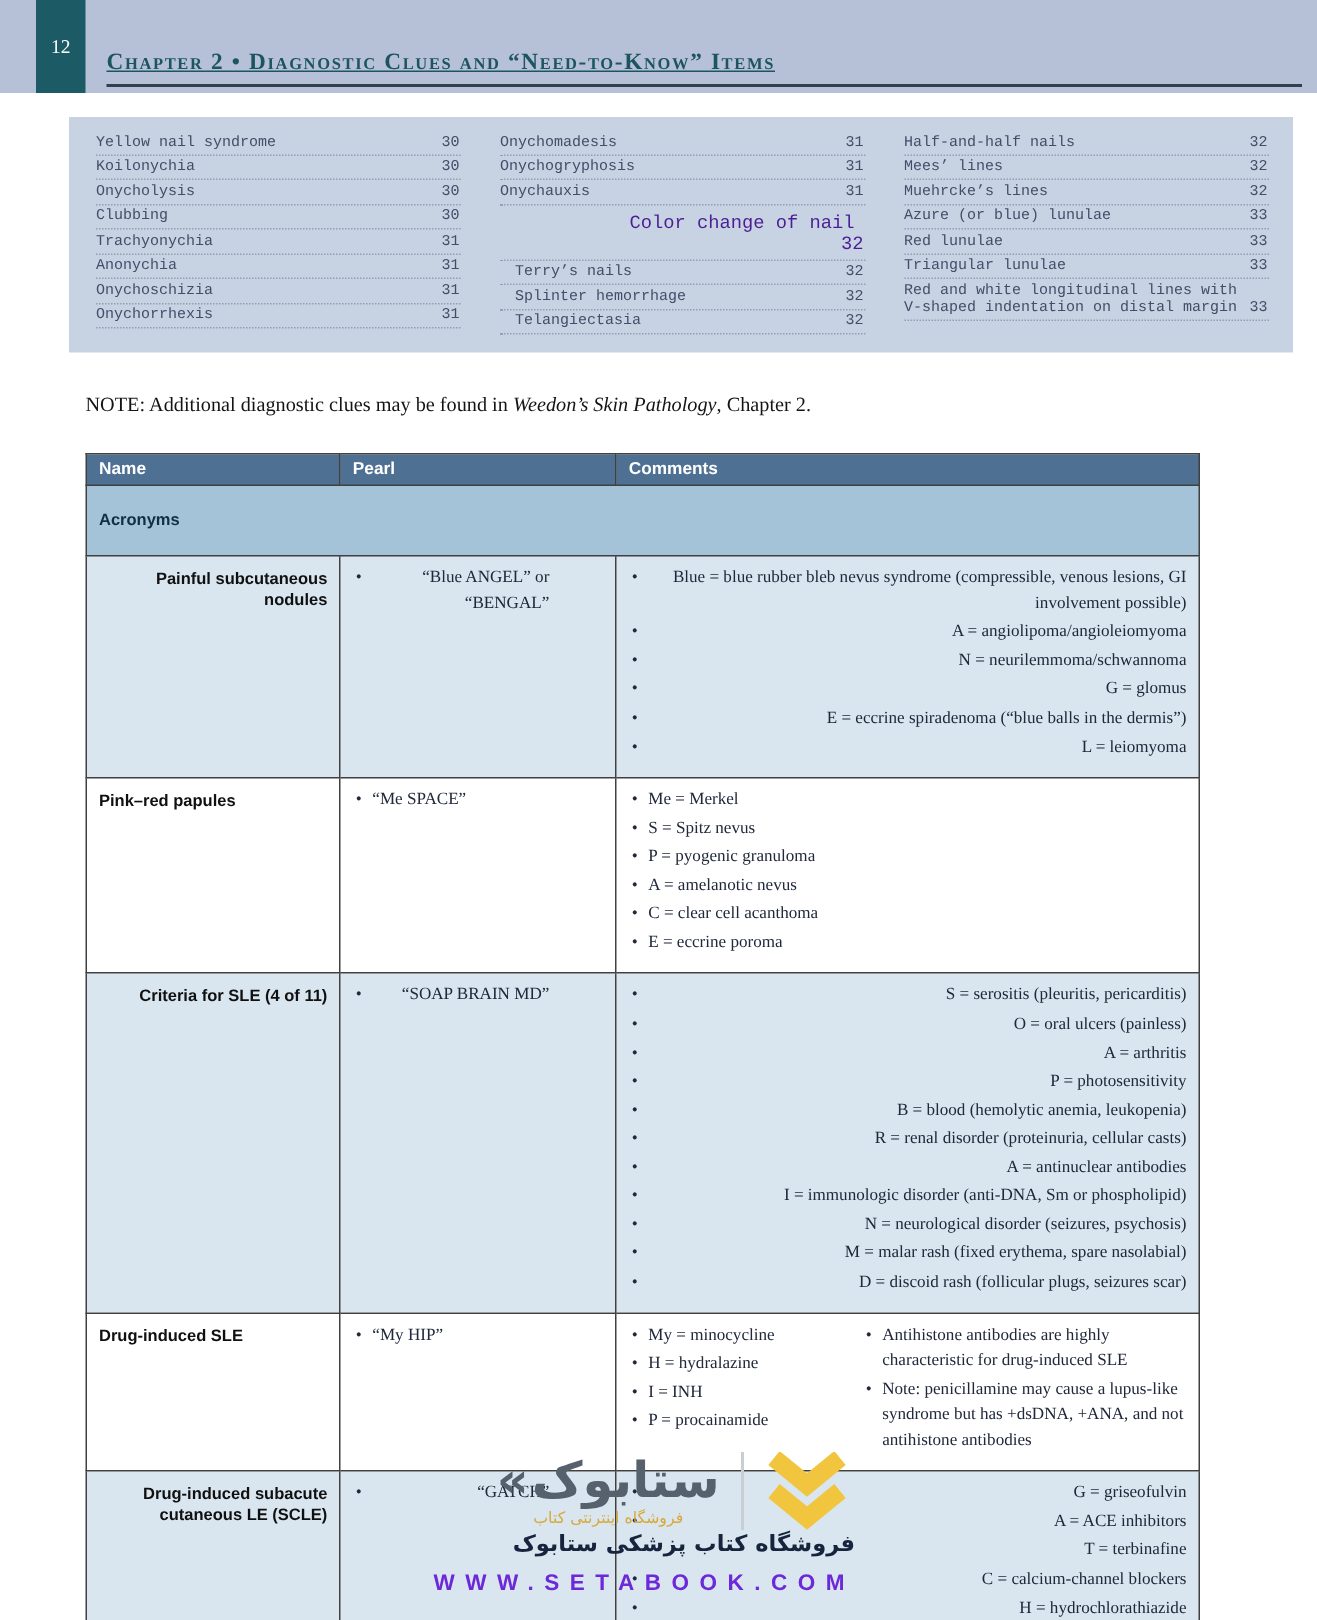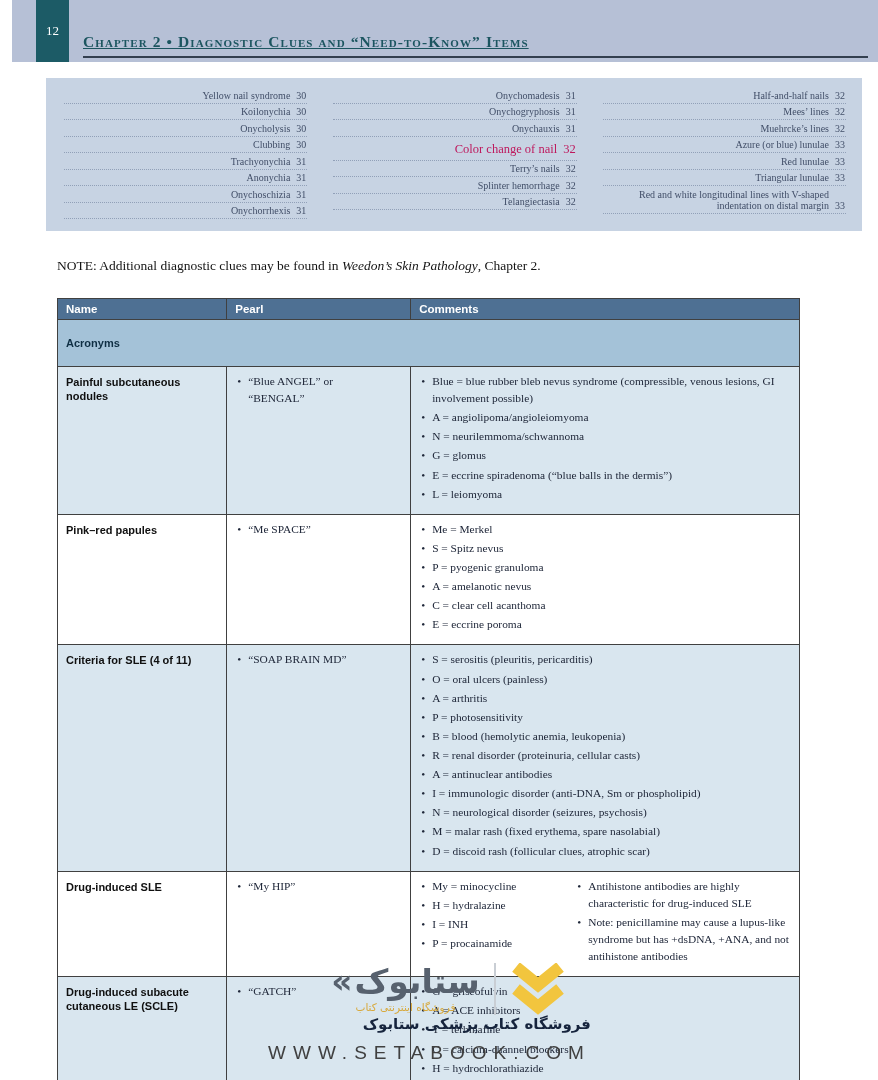--- a/index.html
+++ b/index.html
@@ -1,36 +1,36 @@
 <!DOCTYPE html>
 <html><head>
 <meta charset="utf-8">
 <style>
   html,body{margin:0;padding:0;background:#e9e9e9;}
   .page{width:878px;height:1080px;position:relative;background:#ffffff;overflow:hidden;
         font-family:"Liberation Serif",serif;}
 
   
-  .header-bar{height:62px;background:#b6c0d6;display:flex;align-items:stretch;margin-left:12px;}
+  .header-bar{height:62px;background:#b6c0d6;display:flex;align-items:stretch;}
   .page-num{width:33px;margin-left:24px;background:#1c5b66;color:#ffffff;
             font-family:"Liberation Serif",serif;font-size:13px;
             display:flex;align-items:center;justify-content:center;}
   .title-wrap{flex:1;display:flex;flex-direction:column;justify-content:flex-end;margin:0 10px 0 14px;}
   .chapter-title{font-variant:small-caps;font-weight:600;font-size:15.5px;letter-spacing:1.1px;
                  color:#1c5560;border-bottom:2px solid #333f4f;padding-bottom:5px;margin-bottom:4px;text-decoration:underline;}
 
   
   .toc{display:flex;gap:26px;background:#c7d3e3;margin:16px 16px 0 46px;padding:9px 16px 12px 18px;}
   .toc-col{flex:1;min-width:0;}
   .toc-entry{display:flex;justify-content:space-between;align-items:flex-end;
              border-bottom:1px dotted #91a0b8;padding:2.5px 1px 2px 0;
-             font-family:Liberation Serif, serif;font-size:10px;color:#414e68;text-align:right;}
+             font-family:Liberation Mono, monospace;font-size:10px;color:#414e68;}
   .toc-entry .label{flex:1;padding-right:6px;}
   .toc-entry .pg{flex:none;}
-  .toc-entry-major{font-size:12.5px;padding-top:5px;padding-bottom:3px;color:#be185d;}
+  .toc-entry-major{font-size:12.5px;padding-top:5px;padding-bottom:3px;color:#4c1d95;flex-direction:column;}
   .toc-entry-sub{padding-left:10px;}
 
   
   .note{margin:27px 0 0 57px;font-size:13.5px;color:#141414;}
   .note em{font-style:italic;}
 
   
   .pearl-table{margin:24px 0 0 57px;border-collapse:collapse;width:743px;border:1.5px solid #3a3a3a;}
   .pearl-table th,.pearl-table td{border:1px solid #404040;}
   .pearl-table th{background:#4e7093;color:#ffffff;font-family:"Liberation Sans",sans-serif;
@@ -40,21 +40,21 @@
   .name-cell{font-family:"Liberation Sans",sans-serif;font-weight:bold;font-size:11px;color:#101010;
              padding:8px;vertical-align:top;line-height:1.3;width:165px;}
   .pearl-cell,.comments-cell{font-size:11.4px;color:#20283a;padding:6px 8px 9px;
                              vertical-align:top;line-height:1.5;}
   .pearl-cell{width:183px;}
   .pearl-cell li{max-width:118px;}
   .comments-cell{width:395px;}
   .pearl-table ul{list-style:none;margin:0;padding:0;}
   .pearl-table li{position:relative;padding-left:13px;margin:0 0 2px;}
   .pearl-table li::before{content:"•";position:absolute;left:2px;}
-  .row-blue{background:#d9e6ef;}
+  .row-blue{background:#d9e6ef;text-align:right;}
   .row-white{background:#ffffff;}
   .split{display:flex;gap:8px;}
   .split ul:first-child{flex:0 0 148px;}
   .split ul:last-child{flex:1;}
 
   
   .footer{position:absolute;left:57px;right:76px;bottom:16px;
           display:flex;align-items:center;justify-content:flex-start;flex-direction:column;}
   .logo-group{display:flex;align-items:center;gap:14px;margin-left:38px;}
   .wordmark-block{text-align:center;}
@@ -62,22 +62,22 @@
             color:#57616e;line-height:1;}
   .wm-prefix{display:inline-block;margin-right:2px;color:#57616e;}
   .wm-text{display:inline-block;}
   .wordmark-caption{font-family:"DejaVu Sans",sans-serif;font-size:10.5px;color:#d8a93c;margin-top:3px;}
   .logo-divider{width:2px;height:52px;background:#c9ced4;}
   .chevrons{width:56px;height:52px;}
   .chevrons polyline{fill:none;stroke:#f2c53e;stroke-width:12;stroke-linejoin:miter;}
   .footer-right{text-align:right;}
   .store-title{font-family:"DejaVu Sans",sans-serif;font-weight:bold;font-size:15px;
                color:#16243d;direction:rtl;margin-bottom:9px;}
-  .website{font-family:"Liberation Sans",sans-serif;font-weight:normal;font-size:19px;
-           letter-spacing:7px;color:#404040;}
+  .website{font-family:"Liberation Sans",sans-serif;font-weight:bold;font-size:15px;
+           letter-spacing:7px;color:#6d28d9;}
 </style>
 </head>
 <body>
 
 <div class="page">
 
   <header class="header-bar">
     <div class="page-num">12</div>
     <div class="title-wrap">
       <div class="chapter-title">Chapter 2 • Diagnostic Clues and “Need-to-Know” Items</div>
@@ -246,21 +246,21 @@
             <li>S = serositis (pleuritis, pericarditis)</li>
             <li>O = oral ulcers (painless)</li>
             <li>A = arthritis</li>
             <li>P = photosensitivity</li>
             <li>B = blood (hemolytic anemia, leukopenia)</li>
             <li>R = renal disorder (proteinuria, cellular casts)</li>
             <li>A = antinuclear antibodies</li>
             <li>I = immunologic disorder (anti-DNA, Sm or phospholipid)</li>
             <li>N = neurological disorder (seizures, psychosis)</li>
             <li>M = malar rash (fixed erythema, spare nasolabial)</li>
-            <li>D = discoid rash (follicular clues, atrophic scar)</li>
+            <li>D = discoid rash (follicular plugs, seizures scar)</li>
           </ul>
         </td>
       </tr>
 
       <tr class="row-white">
         <td class="name-cell">Drug-induced SLE</td>
         <td class="pearl-cell">
           <ul>
               <li>“My HIP”</li>
             </ul>

